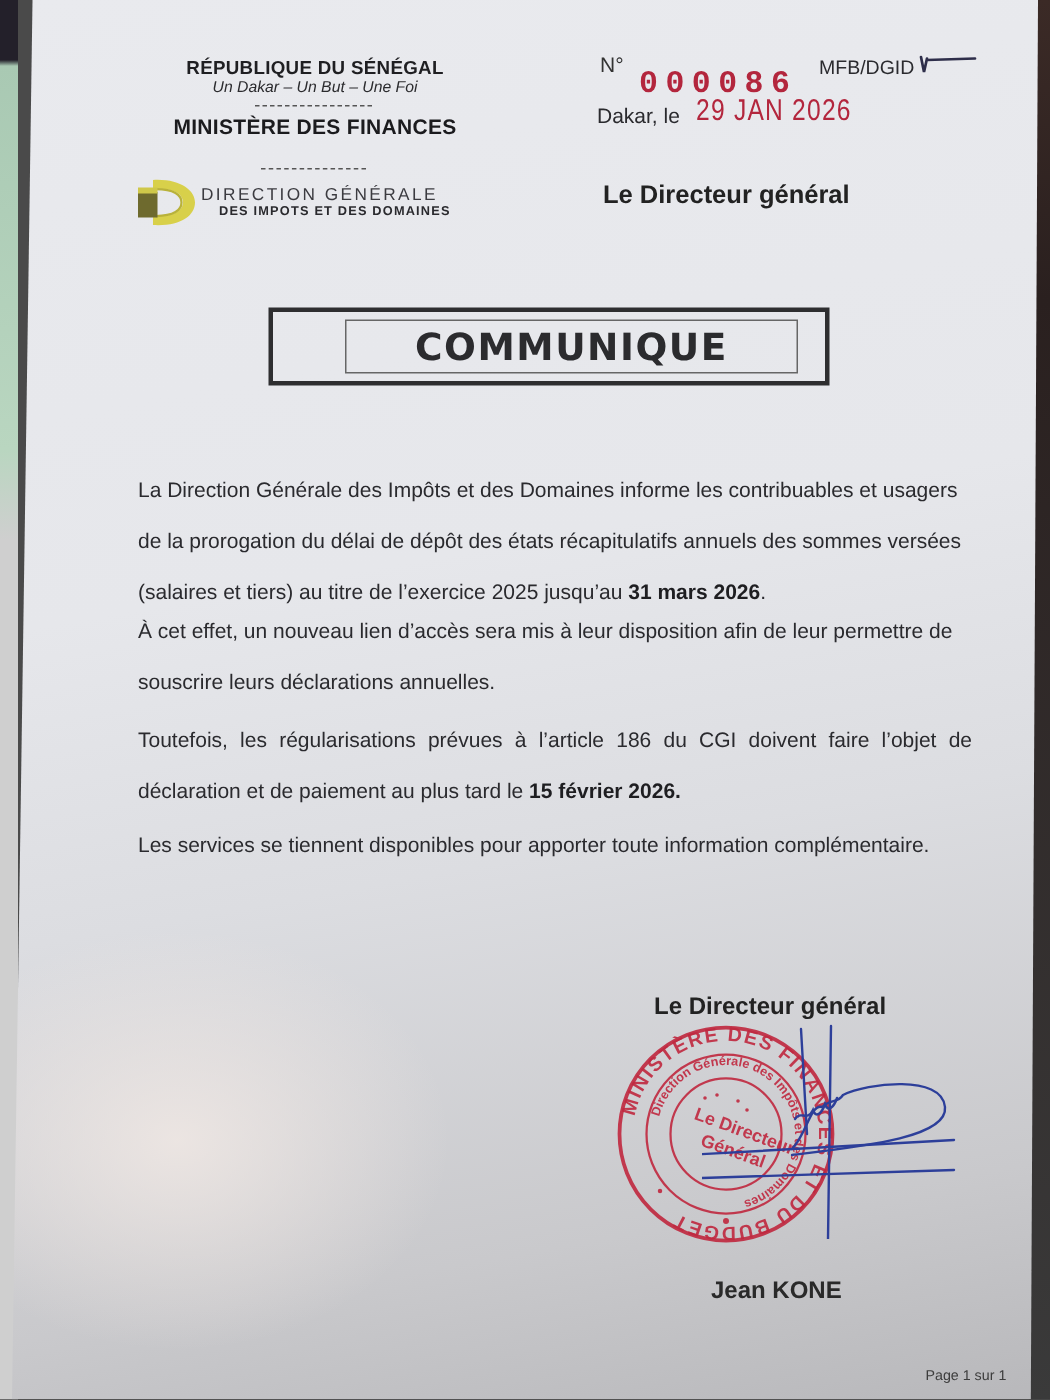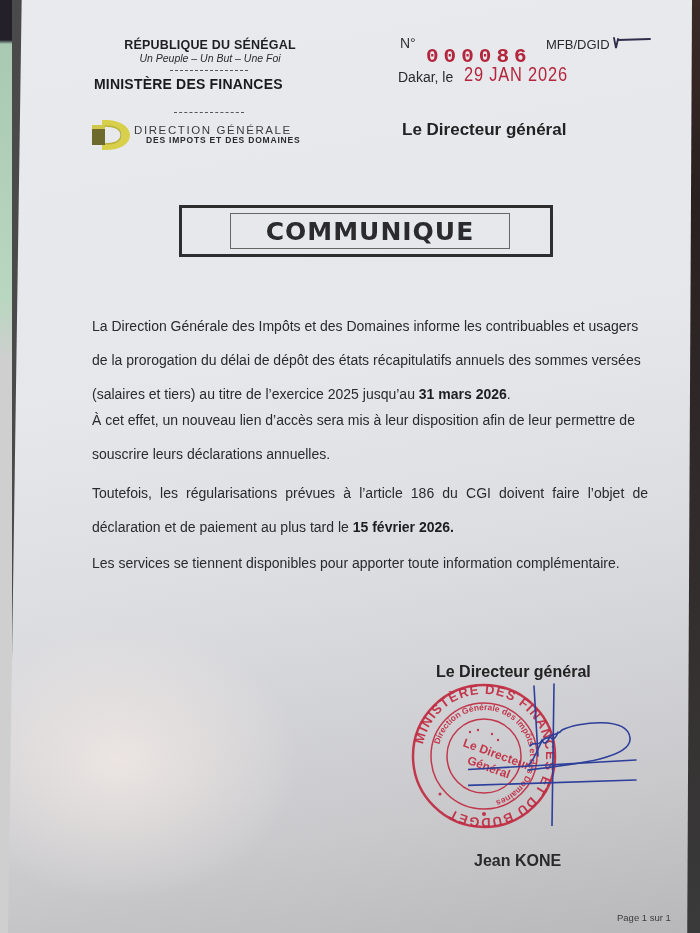--- a/index.html
+++ b/index.html
@@ -22,38 +22,38 @@
         radial-gradient(ellipse 260px 200px at 110px 760px, rgba(240,232,228,0.85), rgba(240,232,228,0) 70%),
         linear-gradient(170deg, #e9eaee 0%, #e6e7eb 40%, #dcdde1 60%, #c9c9cc 85%, #b8b8bb 100%);
       clip-path: polygon(2% 0, 100% 0, 99.3% 100%, 0 100%);
     }
     .abs { position: absolute; }
 
     
     .rep { left: 112px; top: 38px; width: 180px; text-align: center; font-weight: bold; font-size: 12.5px; color: #1f1f22; letter-spacing: 0.2px; }
     .motto { left: 112px; top: 52px; width: 180px; text-align: center; font-style: italic; font-size: 10.5px; color: #2b2b2e; }
     .dash1 { left: 162px; top: 70px; width: 78px; border-top: 1px dashed #555; }
-    .min { left: 86px; top: 76px; width: 232px; font-weight: bold; font-size: 14px; color: #1b1b1e; line-height: 17px; letter-spacing: 0.2px; }
+    .min { left: 86px; top: 76px; width: 232px; text-align: center; font-weight: bold; font-size: 14px; color: #1b1b1e; line-height: 17px; letter-spacing: 0.2px; }
     .dash2 { left: 166px; top: 112px; width: 70px; border-top: 1px dashed #555; }
     .logo { left: 82px; top: 117px; width: 42px; height: 36px; }
     .dgid1 { left: 126px; top: 124px; font-size: 11.5px; color: #3b3b40; letter-spacing: 1.6px; }
     .dgid2 { left: 126px; top: 135px; font-size: 8.5px; color: #2a2a2e; letter-spacing: 0.8px; font-weight: bold; padding-left: 12px; }
 
     
     .no-label { left: 392px; top: 35px; font-size: 14px; color: #333; }
     .no-value { left: 418px; top: 29px; font-size: 21px; color: #b3263d; letter-spacing: 5px; font-family: "Liberation Mono", monospace; font-weight: bold; margin-top: 16px; }
     .ref { left: 538px; top: 37px; font-size: 13px; color: #2a2a2e; }
     .ref-mark { left: 604px; top: 36px; width: 40px; height: 14px; }
     .dakar { left: 390px; top: 69px; font-size: 14px; color: #2a2a2e; }
     .date-stamp { left: 456px; top: 63px; font-size: 20px; color: #b3263d; font-family: "Liberation Sans Narrow", "Liberation Sans", sans-serif; transform: scaleX(0.82); transform-origin: left; letter-spacing: 1px; }
     .dir-title { left: 394px; top: 120px; font-weight: bold; font-size: 17px; color: #222; }
 
     
     .title-outer { left: 171px; top: 205px; width: 374px; height: 52px; border: 3px solid #2e2e30; box-sizing: border-box; }
-    .title-inner { left: 222px; top: 213px; width: 280px; height: 36px; border: 1.5px solid #666; box-sizing: border-box; display: flex; align-items: center; justify-content: center; }
+    .title-inner { left: 222px; top: 213px; width: 302px; height: 36px; border: 1.5px solid #666; box-sizing: border-box; display: flex; align-items: center; justify-content: center; }
     .title-text { font-weight: bold; font-size: 25px; color: #2b2b2e; letter-spacing: 1px; font-family: "DejaVu Sans", sans-serif; }
 
     
     .body { left: 84px; width: 556px; font-size: 14px; color: #2a2a2e; line-height: 34px; font-family: "Liberation Sans", sans-serif; }
     .body b { color: #1e1e21; }
     .p1 { top: 309px; }
     .p2 { top: 403px; }
     .p3 { top: 476px; text-align: justify; text-align-last: left; }
     .p4 { top: 546px; }
 
@@ -67,21 +67,21 @@
   </style>
 </head>
 <body>
 
 <div class="backdrop-left"></div>
 <div class="backdrop-right"></div>
 
 <div class="paper">
 
   <div class="abs rep">RÉPUBLIQUE DU SÉNÉGAL</div>
-  <div class="abs motto">Un Peuple – Un But – Une Foi</div>
+  <div class="abs motto">Un Dakar – Un But – Une Foi</div>
   <div class="abs dash1"></div>
   <div class="abs min">
     <div>MINISTÈRE DES FINANCES</div>
   </div>
   <div class="abs dash2"></div>
 
   <svg class="abs logo" viewBox="0 0 42 36">
     <path d="M12 3 C 30 2, 40 10, 40 18 C 40 27, 30 34, 12 33 L 12 27 C 26 28, 32 23, 32 18 C 32 12, 25 8, 12 9 Z" fill="#d8d04a"></path>
     <path d="M14 9 C 26 9, 31 13, 31 18 C 31 23, 26 27, 14 27" fill="none" stroke="#b9b23a" stroke-width="1.5"></path>
     <rect x="2" y="11" width="13" height="17" fill="#6e6a2e"></rect>

